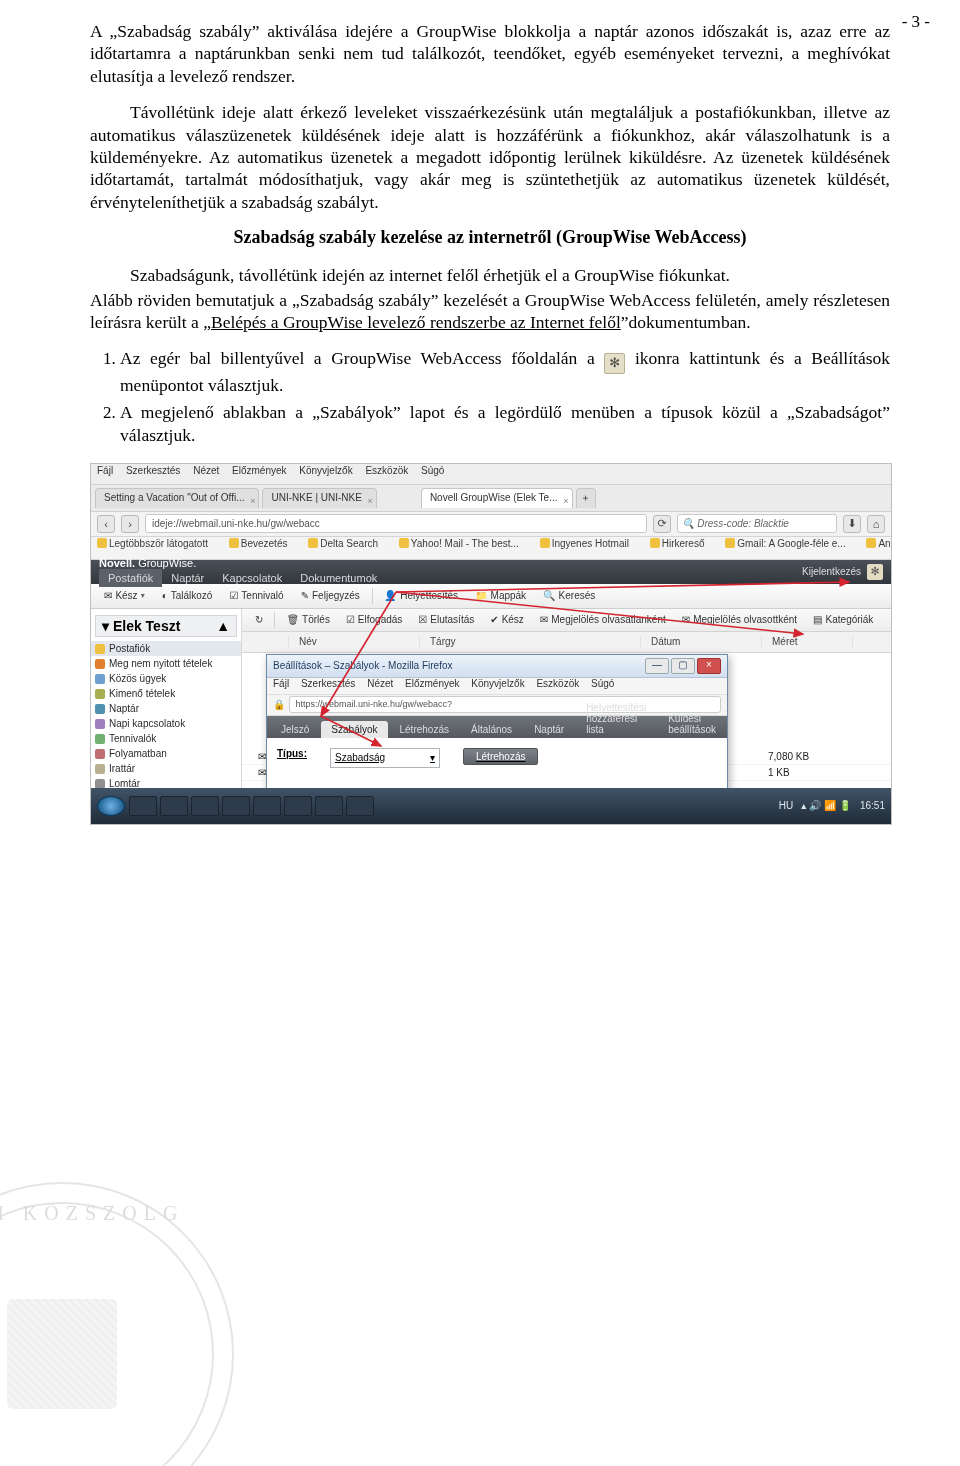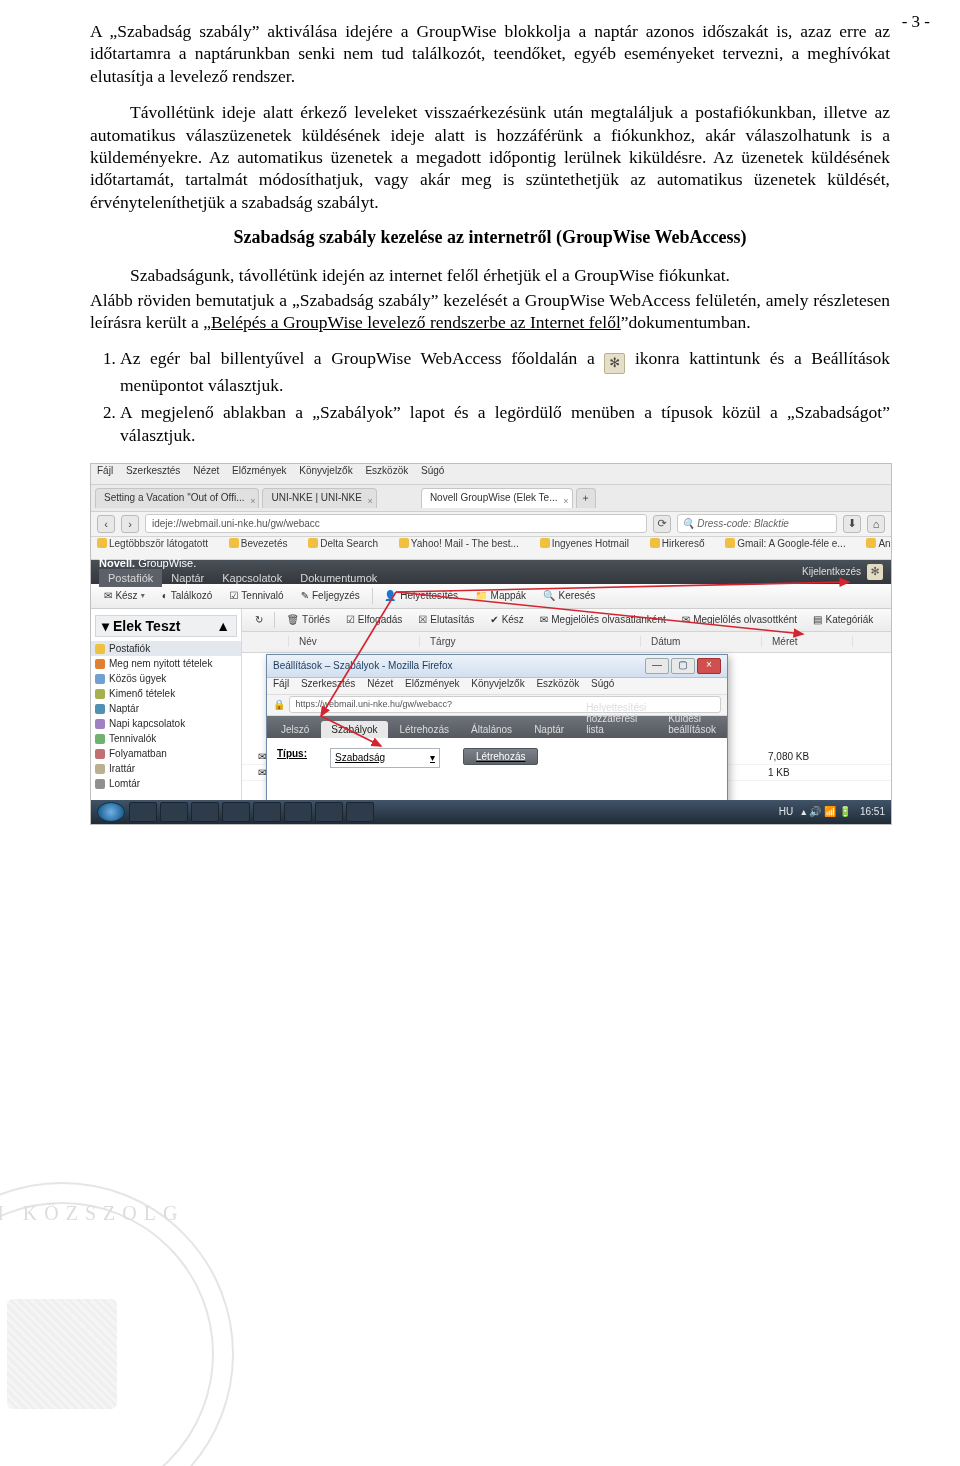--- a/index.html
+++ b/index.html
@@ -95,21 +95,21 @@
   
   .gw-settings{position:absolute;right:6px;top:160px;width:90px;background:#4a4f55;border:1px solid #34383d;box-shadow:0 2px 5px rgba(0,0,0,.4);}
   .gw-settings div{padding:4px 8px;color:#e8e8e8;font-size:10px;}
   .gw-settings div.date{background:#eaeaea;color:#222;border-bottom:1px solid #ccc;}
 
   
   .arrow{position:absolute;}
   .arrow svg{overflow:visible;}
 
   
-  .win-task{position:absolute;left:0;right:0;bottom:0;height:24px;background:linear-gradient(#415368,#1f2b37);display:flex;align-items:center;padding:0 6px;justify-content:space-between;margin-top:9px;}
+  .win-task{position:absolute;left:0;right:0;bottom:0;height:36px;background:linear-gradient(#415368,#1f2b37);display:flex;align-items:center;padding:0 6px;justify-content:space-between;margin-top:9px;}
   .win-start{width:26px;height:18px;border-radius:50%;background:radial-gradient(circle,#6fb2e6,#0a4a7a);border:1px solid #0a3a5a;}
   .task-icons{display:flex;gap:3px;}
   .task-icons div{width:26px;height:18px;background:#2d3b4a;border:1px solid #1a2530;border-radius:2px;}
   .tray{display:flex;align-items:center;gap:8px;color:#e0e6ec;font-size:10px;}
 
   
   .seal{position:absolute;left:-110px;bottom:-60px;width:340px;height:340px;border-radius:50%;border:2px solid #d0d0d0;opacity:.55;pointer-events:none;}
   .seal::before{content:"";position:absolute;inset:18px;border-radius:50%;border:2px solid #d0d0d0;}
   .seal-text{position:absolute;top:18px;left:0;right:0;text-align:center;font-size:20px;letter-spacing:7px;color:#c0c0c0;font-family:"Times New Roman",serif;}
   .seal-inner{position:absolute;left:50%;top:50%;width:110px;height:110px;margin:-55px 0 0 -55px;border-radius:6px;background:repeating-linear-gradient(45deg,#e2e2e2 0 3px,#ededed 3px 6px);}

